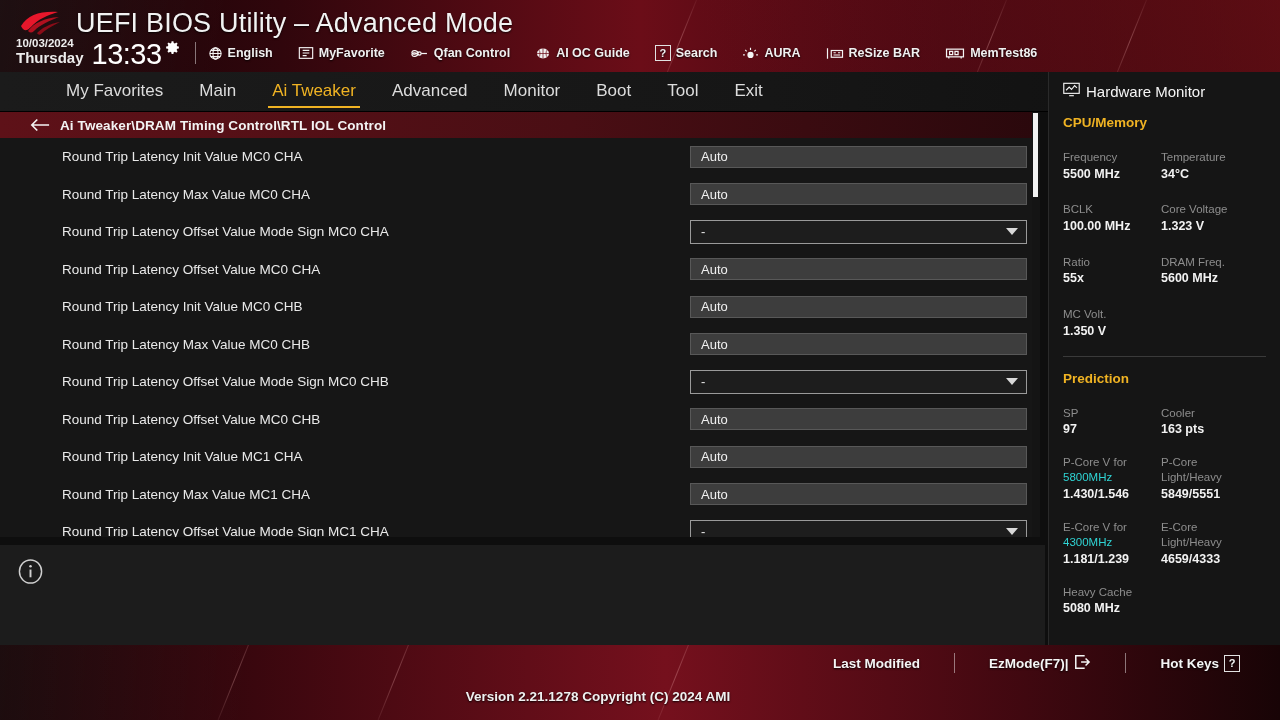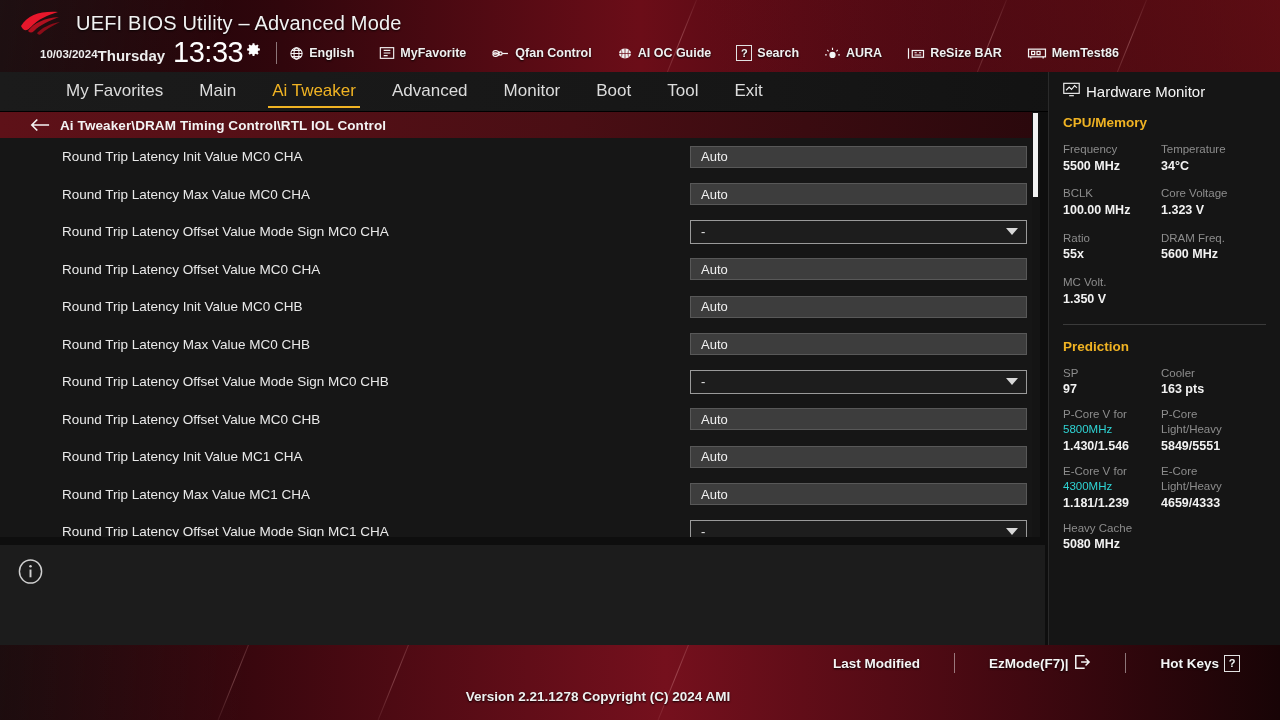--- a/index.html
+++ b/index.html
@@ -20,26 +20,26 @@
       linear-gradient(90deg, #120305 0%, #30060c 22%, #6b0d18 50%, #3c0710 74%, #160406 100%);
     overflow:hidden;
   }
   .hdr-streak {
     position:absolute; background:linear-gradient(to bottom, rgba(255,255,255,0), rgba(255,190,190,0.30), rgba(255,255,255,0));
     width:1px; transform:rotate(22deg); transform-origin:top left;
   }
   #header-row1 { position:absolute; left:0; top:6px; height:34px; display:flex; align-items:center; }
   #rog-logo { margin-left:18px; width:44px; height:26px; }
   #app-title {
-    margin-left:14px; font-size:20px; font-weight:400; color:#f2f2f2;
+    margin-left:14px; font-size:27px; font-weight:400; color:#f2f2f2;
     letter-spacing:0.2px; text-shadow:0 1px 2px rgba(0,0,0,0.8);
   }
   #header-row2 { position:absolute; left:0; top:36px; height:34px; display:flex; align-items:center; }
   #datetime { margin-left:16px; display:flex; align-items:flex-end; }
-  #dt-stack { display:flex; flex-direction:row; line-height:1.08; padding-bottom:3px;margin-left:24px; }
+  #dt-stack { display:flex; flex-direction:column; line-height:1.08; padding-bottom:3px; }
   #dt-date { font-size:11.5px; font-weight:bold; color:#ededed; }
   #dt-day { font-size:15px; font-weight:bold; color:#ededed; }
   #clock { font-size:29px; font-weight:400; color:#ffffff; margin-left:8px; line-height:0.95; letter-spacing:-0.5px; }
   #gear-icon { margin-left:2px; align-self:flex-start; margin-top:2px; }
   #hdr-sep {
     width:1px; height:22px; background:rgba(255,255,255,0.45); margin:0 12px 0 14px;
   }
   #hdr-tools { display:flex; align-items:center; gap:25px; }
   .tool-item {
     display:flex; align-items:center; gap:5px;
@@ -119,21 +119,21 @@
   #hwmon {
     position:absolute; left:1048px; top:72px; width:232px; height:573px;
     background:#151515; border-left:1px solid #2a2a2a; padding:10px 0 0 14px;
   }
   #hw-title { display:flex; align-items:center; gap:6px; margin-bottom:14px; }
   #hw-title-text { font-size:15px; color:#f5f5f5; }
   .hw-section {
     font-size:13.5px; font-weight:bold; color:#f0b323; margin-bottom:12px;
   }
   .hw-grid { display:grid; grid-template-columns:98px 1fr; row-gap:12px; }
-  .hw-cell { padding-right:4px; }
+  .hw-cell { padding-right:4px;margin-top:8px; }
   .hw-k { font-size:11.5px; color:#8d8d8d; line-height:1.35; }
   .hw-k.accent { color:#2fd4d4; }
   .hw-v { font-size:12.5px; font-weight:bold; color:#f2f2f2; line-height:1.35; }
   .hw-div { height:1px; background:#3a3a3a; margin:16px 14px 14px 0; }
   .pred-grid { display:grid; grid-template-columns:98px 1fr; row-gap:9px; }
 
   
   #bottom {
     position:absolute; left:0; top:645px; width:1280px; height:75px;
     background:

